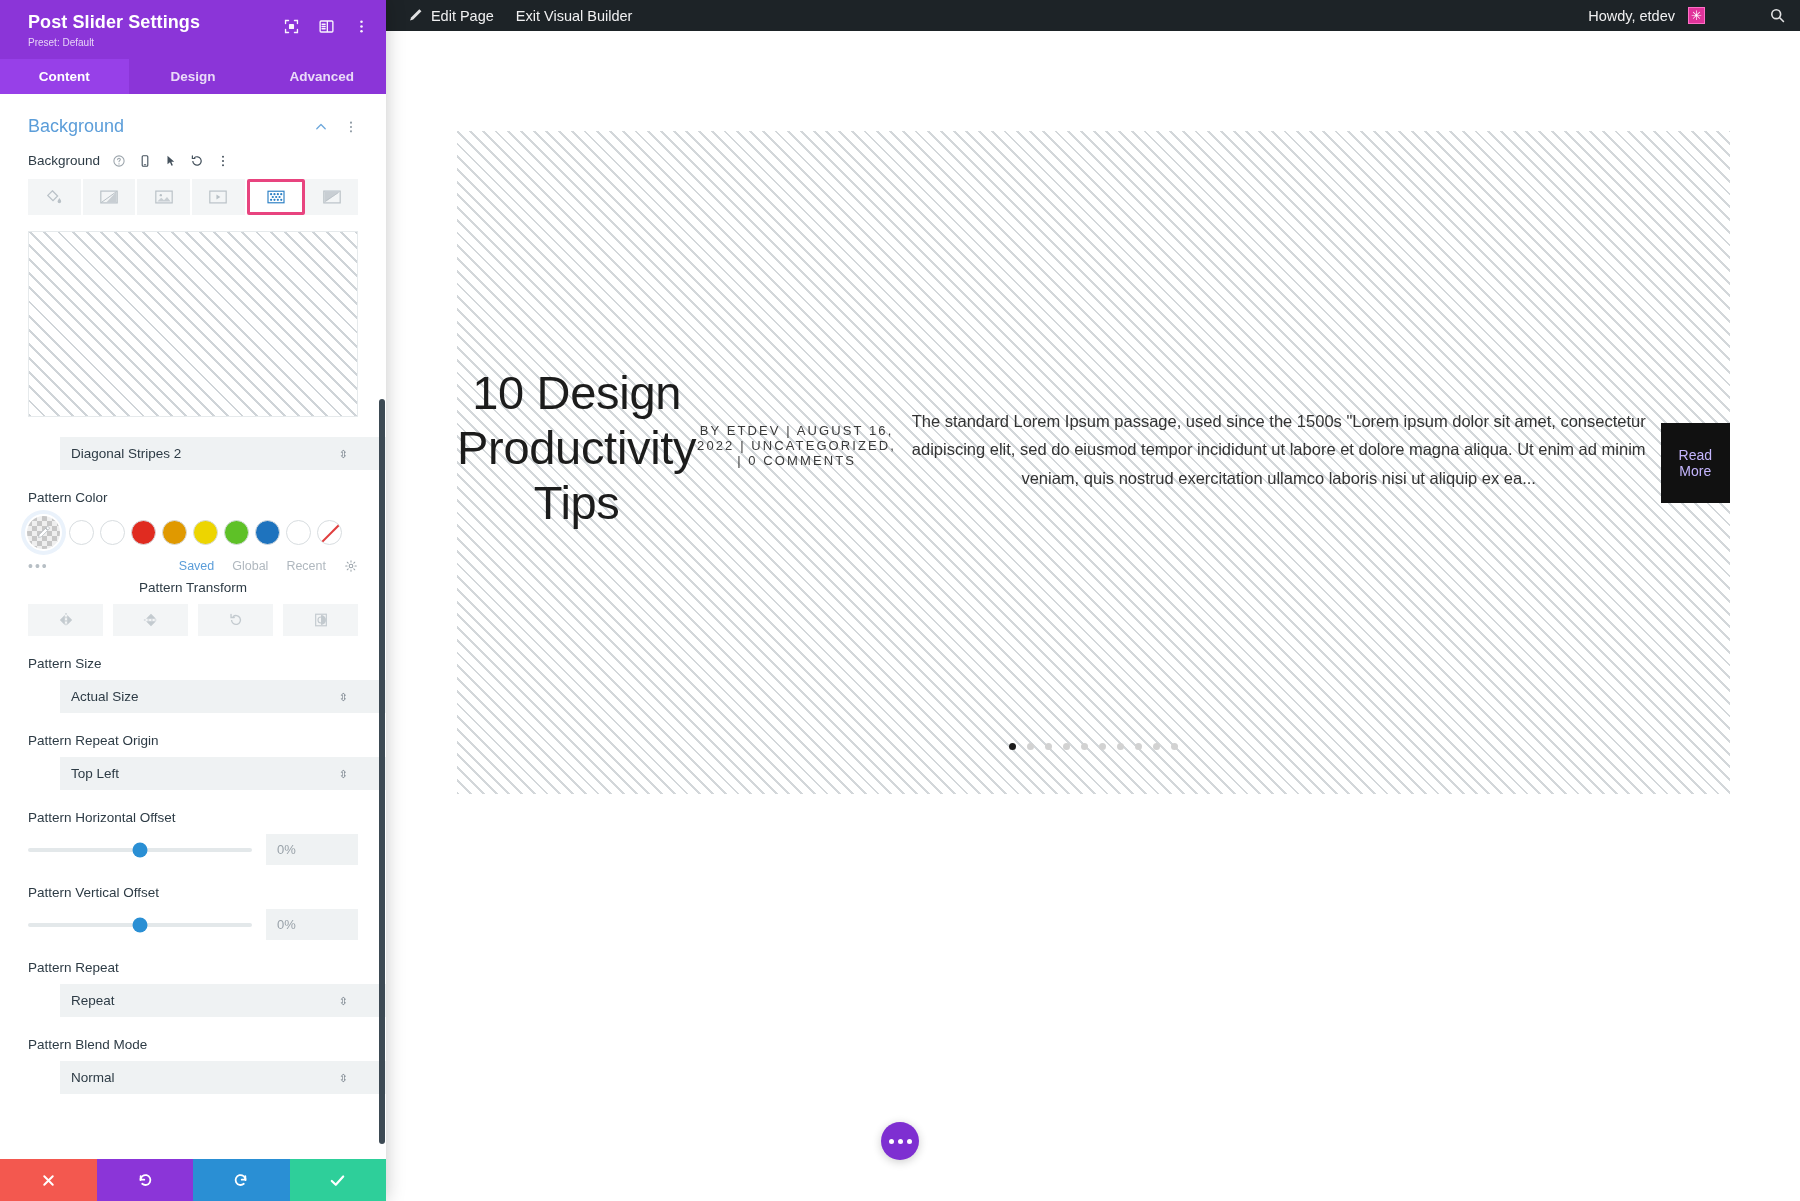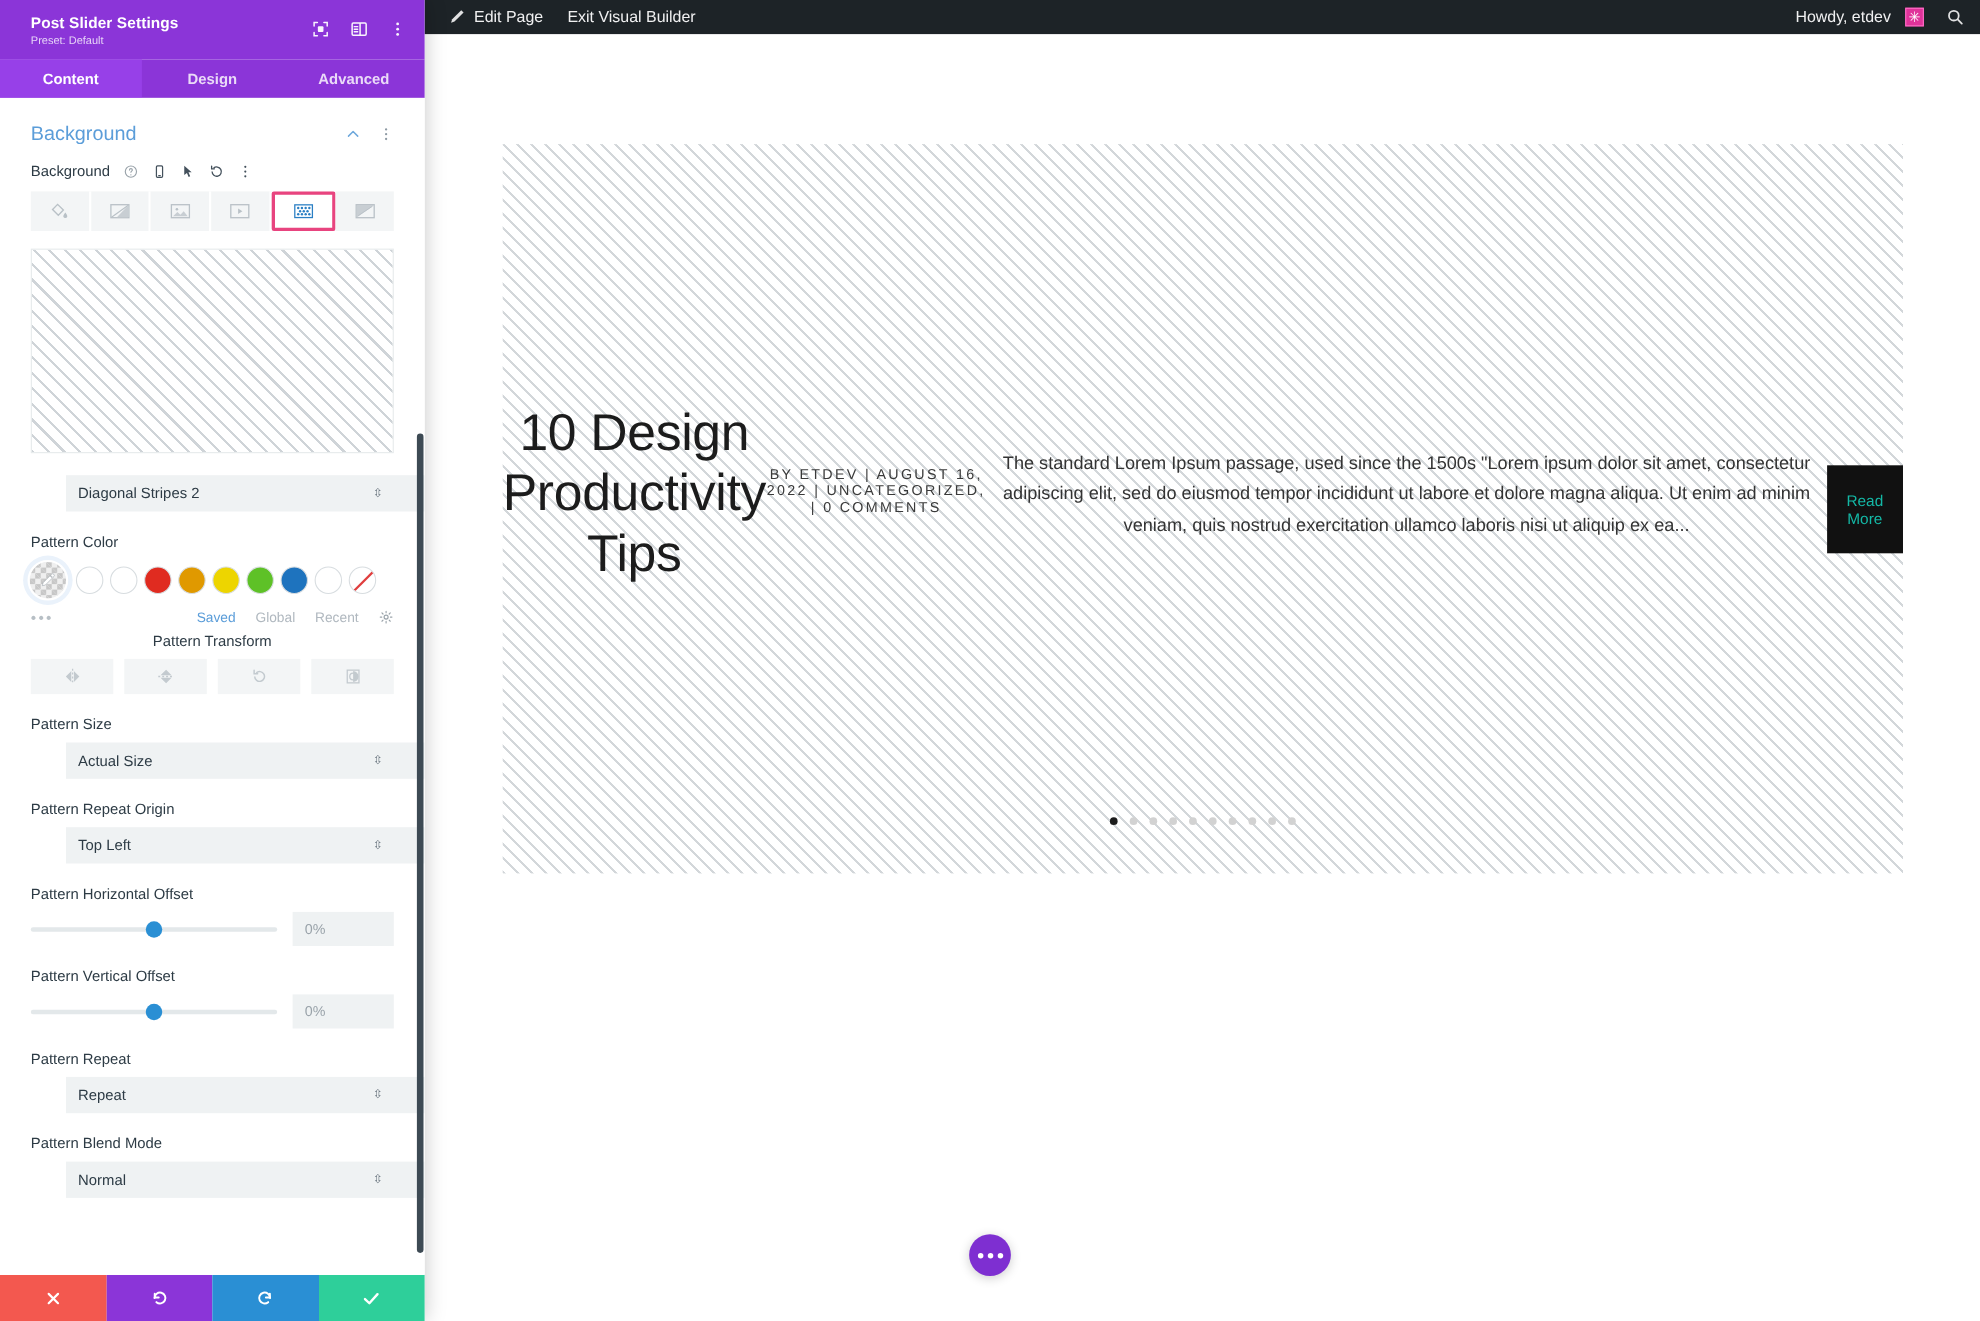--- a/index.html
+++ b/index.html
@@ -13,21 +13,21 @@
   #wpadminbar {
     position: absolute; top: 0; left: 0; width: 1800px; height: 31px;
     background: #1d2327; color: #f0f0f1;
     display: flex; align-items: center; font-size: 14.5px; z-index: 60;
   }
   .ab-left { display: flex; align-items: center; height: 31px; }
   .ab-item {
     display: flex; align-items: center; gap: 6px; height: 31px;
     padding: 12px 11px; color: #f0f0f1; white-space: nowrap; cursor: pointer;
   }
-  .ab-right { margin-left: auto; display: flex; align-items: center; height: 31px; }
+  .ab-right { margin-left: auto; display: flex; align-items: center; height: 31px; gap: 44px; }
   .ab-ico { display: inline-flex; align-items: center; justify-content: center;
             width: 18px; height: 18px; opacity: .93; }
   .ab-ico svg { display: block; }
   .avatar-box {
     width: 17px; height: 17px; background: #e0339a;
     display: inline-flex; align-items: center; justify-content: center;
     border: 1px solid #ff6ec7; color: #fff; font-size: 13px; line-height: 1;
     margin-left: 7px;
   }
 
@@ -36,21 +36,21 @@
     position: absolute; top: 0; left: 0; width: 386px; height: 1201px;
     background: #fff; z-index: 80;
     box-shadow: 0 0 18px rgba(0,0,0,.22);
     display: flex; flex-direction: column;
   }
   .modal-head {
     background: #8b35d8; padding: 12px 16px 11px 28px;
     display: flex; align-items: flex-start;
   }
   .modal-head .htxt { flex: 1; }
-  .modal-title { color: #fff; font-size: 14px; font-weight: 700; letter-spacing: .1px; }
+  .modal-title { color: #fff; font-size: 18px; font-weight: 700; letter-spacing: .1px; }
   .modal-preset { color: #e6d3f7; font-size: 10px; margin-top: 4px; cursor: pointer; }
   .modal-head-icons { display: flex; gap: 18px; align-items: center; padding-top: 6px; }
   .mh-ico { width: 17px; height: 17px; cursor: pointer; opacity: .95; }
 
   .modal-tabs { background: #8b35d8; display: flex; height: 35px; }
   .mtab {
     flex: 1; color: #fff; font-size: 13.5px; font-weight: 700;
     display: flex; align-items: center; justify-content: center;
     cursor: pointer; opacity: .82;
   }
@@ -207,21 +207,21 @@
   }
   .slide-meta {
     font-size: 13px; color: #3a3a3a; letter-spacing: 2.1px;
     text-transform: uppercase; margin-bottom: 34px; text-align: center;
   }
   .slide-text {
     font-size: 16.5px; line-height: 1.72; color: #333;
     text-align: center; max-width: 950px; margin-bottom: 26px;
   }
   .read-more {
-    background: #111; color: #14b8a6; font-size: 14px;
+    background: #111; color: #c4b5fd; font-size: 14px;
     padding: 24px 18px; cursor: pointer; border: none;
     font-family: "Liberation Sans", sans-serif;
   }
   .dots {
     position: absolute; bottom: 44px; left: 0; right: 0;
     display: flex; justify-content: center; gap: 11px;
   }
   .dot { width: 7px; height: 7px; border-radius: 50%; background: #d2d2d2; cursor: pointer; }
   .dot.active { background: #1c1c1c; }
 

